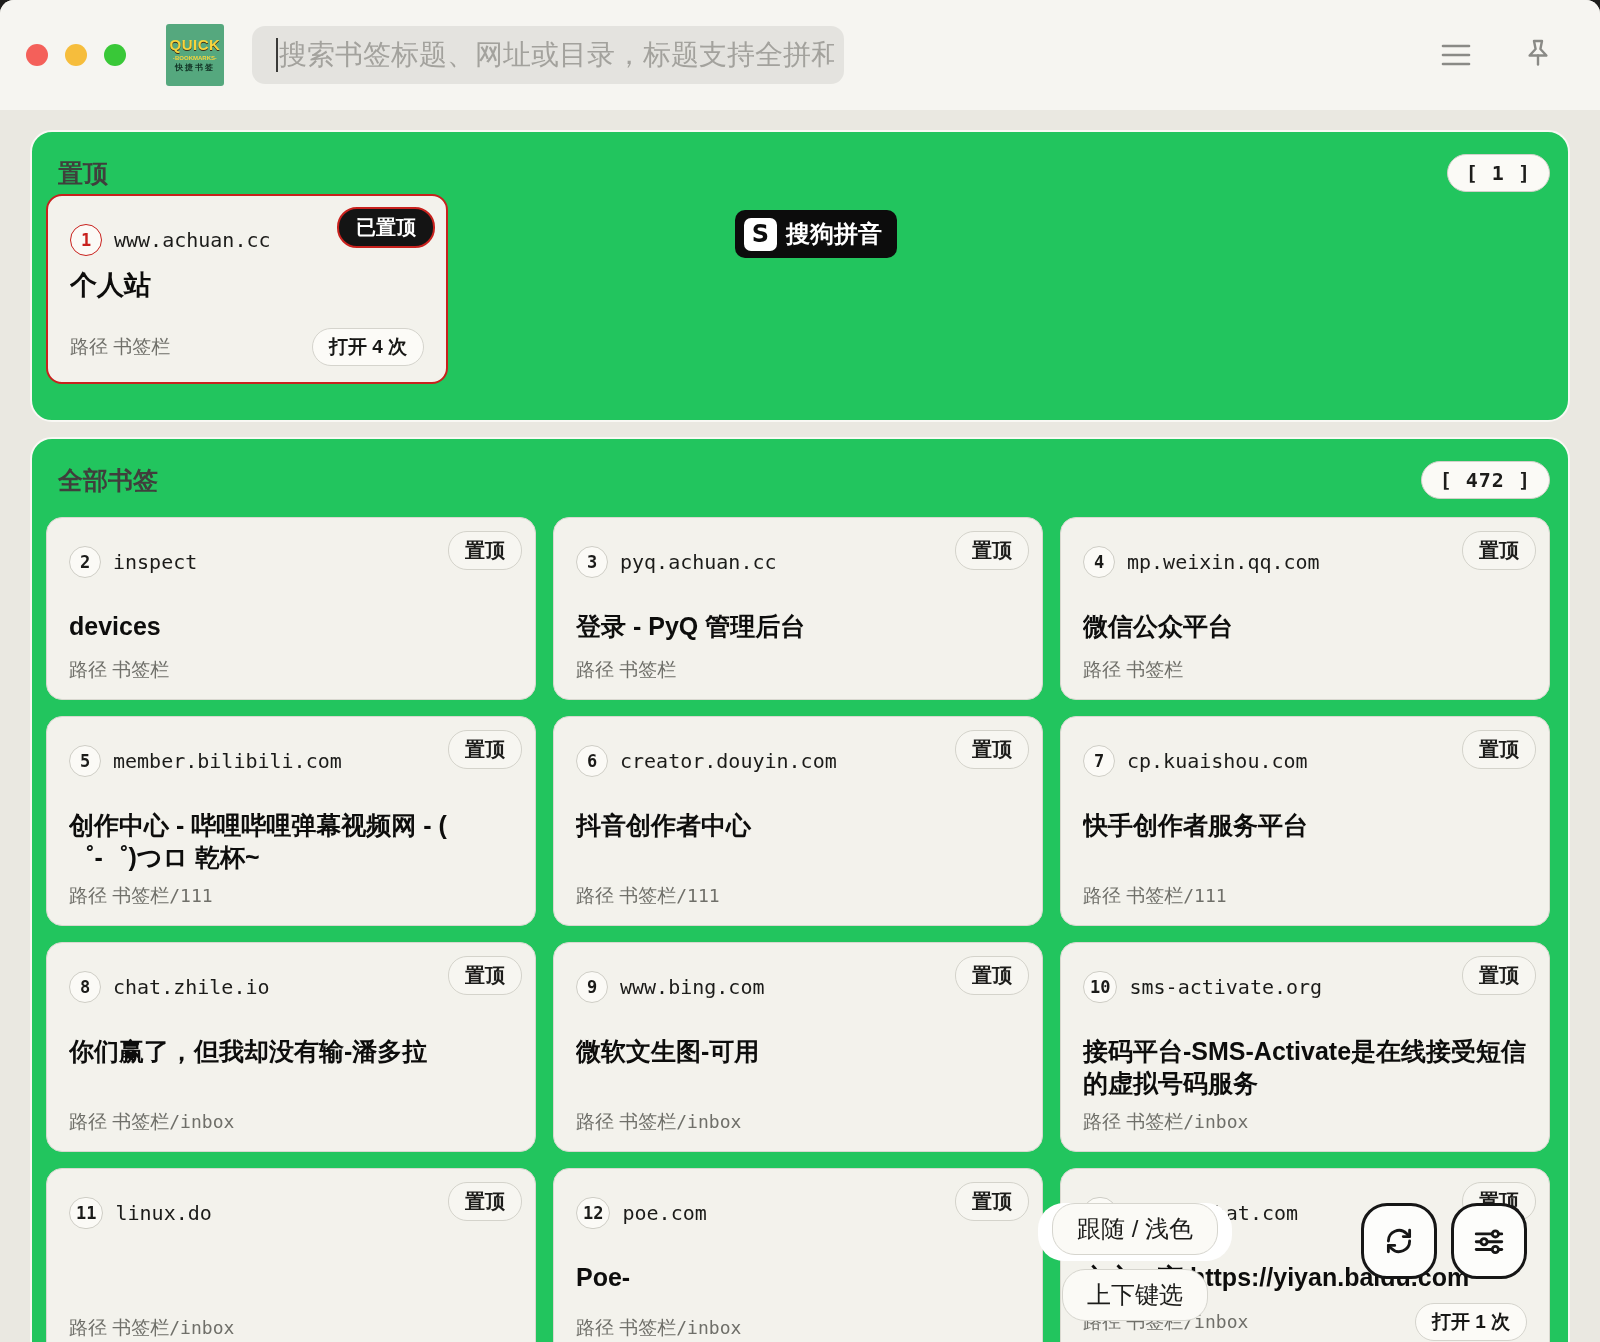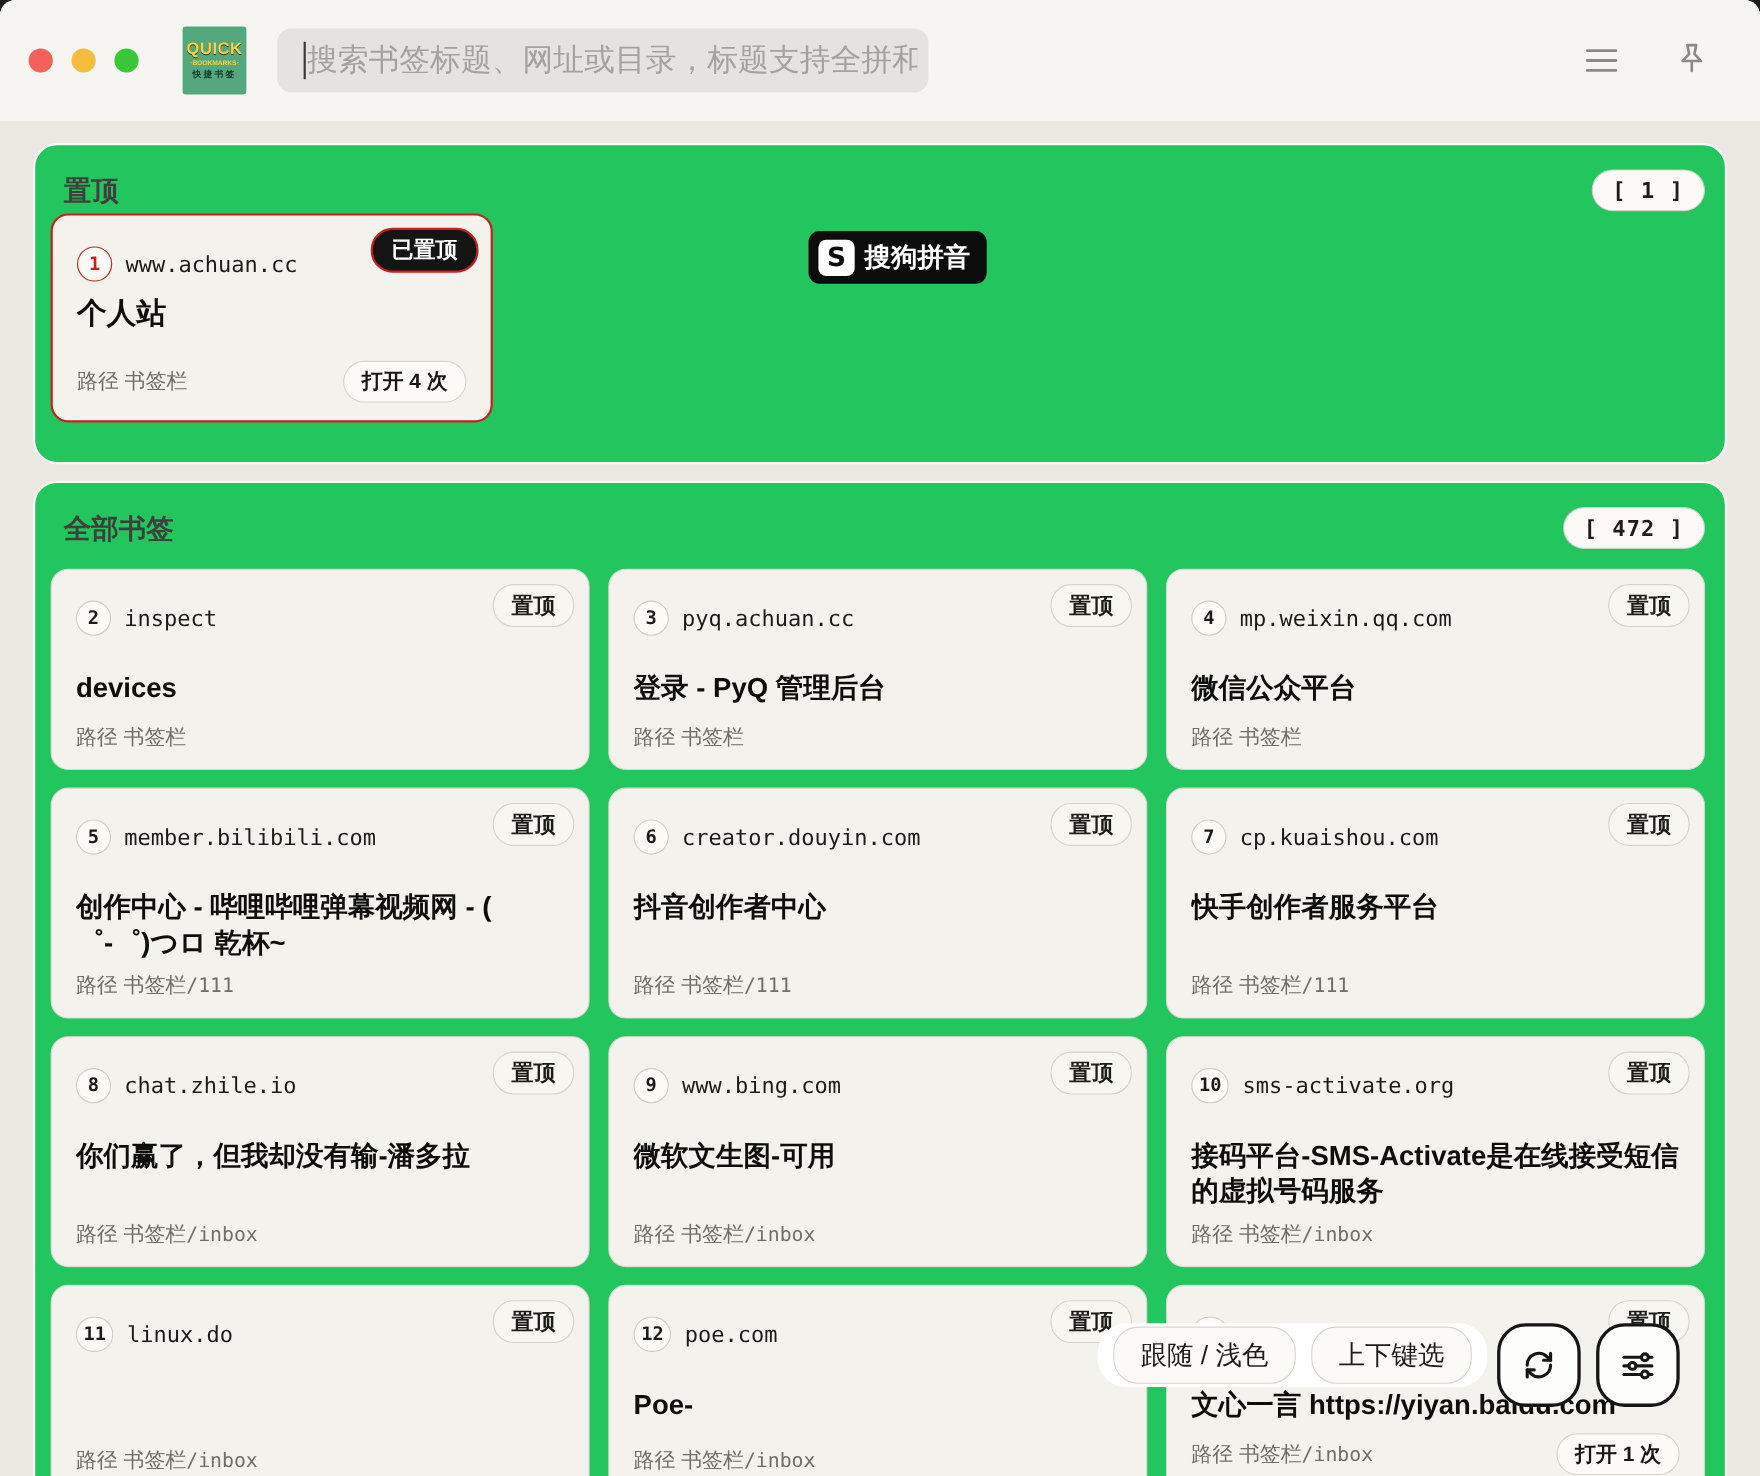--- a/index.html
+++ b/index.html
@@ -50,21 +50,21 @@
 
   
   .grid{ display:grid; grid-template-columns:repeat(3,1fr); gap:16px 17px; margin-top:18px; }
 
   
   .ime-badge{ position:absolute; left:735px; top:210px; background:#0c0c0c; border-radius:10px; height:48px; display:flex; align-items:center; gap:9px; padding:0 15px 0 9px; z-index:6; }
   .ime-logo{ width:33px; height:33px; background:#fff; border-radius:7px; display:flex; align-items:center; justify-content:center; font-size:24px; font-weight:bold; color:#0c0c0c; font-family:"DejaVu Sans",sans-serif; }
   .ime-label{ color:#fff; font-size:24px; font-weight:bold; }
 
   
-  .toolbar{ position:absolute; left:998px; top:1203px; height:58px; background:#ffffff; border-radius:26px; display:flex; align-items:center; gap:14px; padding:0 14px; z-index:10; }
+  .toolbar{ position:absolute; left:1038px; top:1203px; height:58px; background:#ffffff; border-radius:26px; display:flex; align-items:center; gap:14px; padding:0 14px; z-index:10;flex-direction:column; }
   .tool-pill{ background:#fbfaf6; border:1.5px solid #d6d5ce; border-radius:23px; padding:9px 24px; font-size:24px; color:#1c1c1a; white-space:nowrap; cursor:pointer; }
   .round-btn{ position:absolute; top:1203px; width:76px; height:76px; background:#fdfdfb; border:3px solid #161616; border-radius:26px; display:flex; align-items:center; justify-content:center; z-index:11; cursor:pointer; }
   .btn-refresh{ left:1361px; }
   .btn-settings{ left:1451px; }
 </style>
 </head>
 <body>
 
 <div class="window">
 

